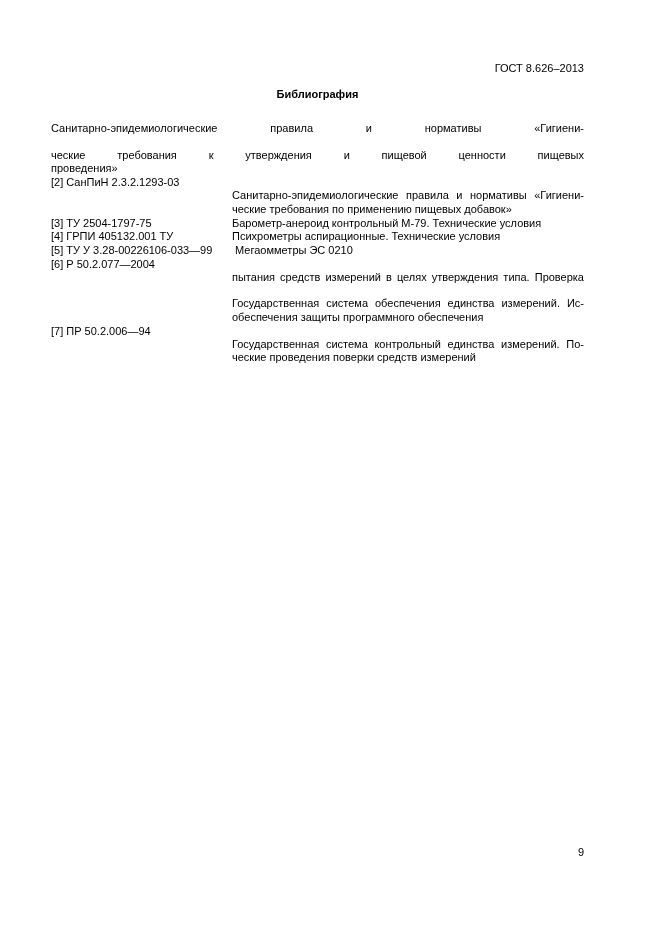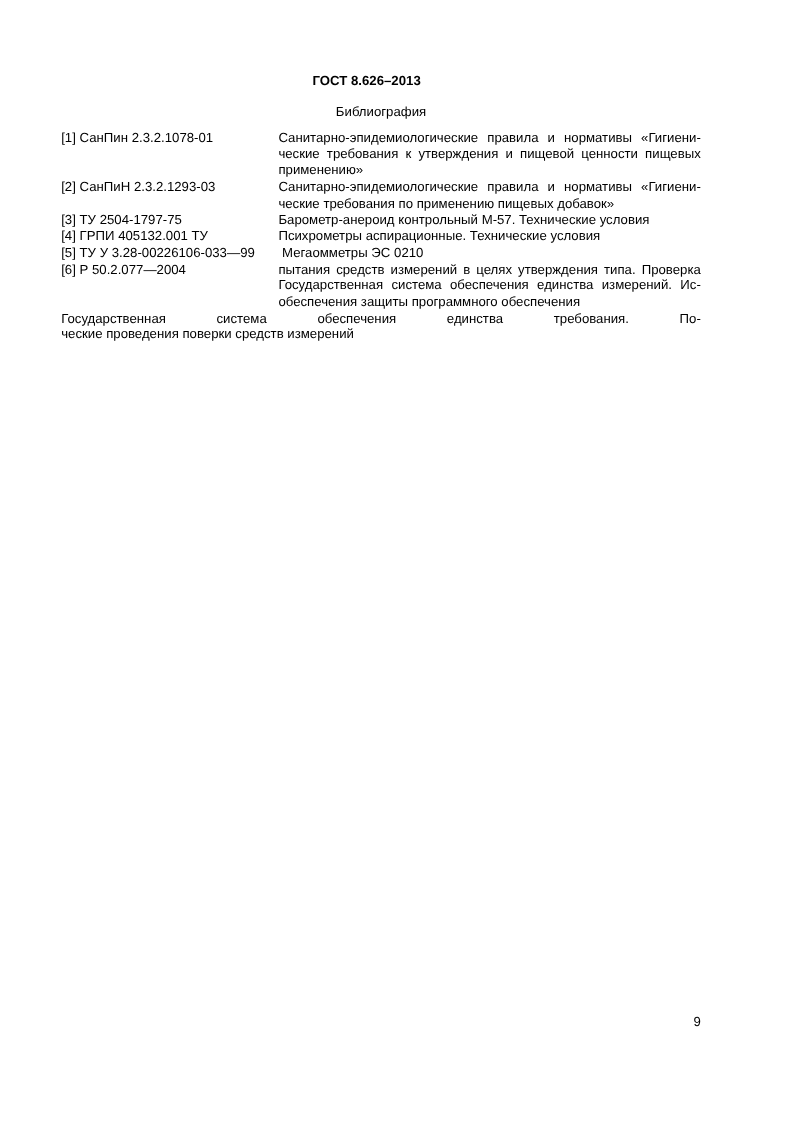--- a/index.html
+++ b/index.html
@@ -10,87 +10,86 @@
     background: #ffffff;
     font-family: "Liberation Sans", sans-serif;
     font-size: 11px;
     line-height: 13.7px;
     color: #000000;
     overflow: hidden;
   }
   .doc-number {
     position: absolute;
     top: 62px;
-    left: 39px;
+    left: 51px;
     width: 533px;
-    text-align: center;
-    font-weight: bold;
+    text-align: right;
+    font-weight: normal;
   }
   .heading {
     position: absolute;
     top: 88px;
     left: 51px;
     width: 533px;
     margin: 0;
     text-align: center;
-    font-weight: normal;
+    font-weight: bold;
     font-size: 11px;
     line-height: 13.7px;
   }
   .bib {
     position: absolute;
     top: 109px;
     left: 51px;
     width: 533px;
   }
   .row { display: flex; align-items: flex-start; }
   .ref { flex: 0 0 181px; white-space: nowrap; }
   .desc { flex: 1 1 auto; min-width: 0; }
   .line { text-align: left; }
-  .line.j { text-align: justify; text-align-last: justify; text-justify: inter-word; }
+  .line.j { text-align: justify; text-align-last: justify; text-justify: inter-word; margin-top: 13px; }
   .page-number {
     position: absolute;
     top: 846px;
     left: 51px;
     width: 533px;
     text-align: right;
   }
 </style>
 </head>
 <body>
 
 <div class="page">
 
   <div class="doc-number">ГОСТ 8.626–2013</div>
 
   <h1 class="heading">Библиография</h1>
 
   <div class="bib">
 
     <div class="row">
-      <div class="ref">[1] СанПин 2.3.2.1078-01</div>
       <div class="desc">
         <div class="line j">Санитарно-эпидемиологические правила и нормативы «Гигиени-</div>
         <div class="line j">ческие требования к утверждения и пищевой ценности пищевых</div>
-        <div class="line">применению»</div>
+        <div class="line">проведения»</div>
       </div>
     </div>
 
     <div class="row">
       <div class="ref">[2] СанПиН 2.3.2.1293-03</div>
       <div class="desc">
         <div class="line j">Санитарно-эпидемиологические правила и нормативы «Гигиени-</div>
         <div class="line">ческие требования по применению пищевых добавок»</div>
       </div>
     </div>
 
     <div class="row">
       <div class="ref">[3] ТУ 2504-1797-75</div>
       <div class="desc">
-        <div class="line">Барометр-анероид контрольный М-57. Технические условия</div>
+        <div class="line">Барометр-анероид контрольный М-79. Технические условия</div>
       </div>
     </div>
 
     <div class="row">
       <div class="ref">[4] ГРПИ 405132.001 ТУ</div>
       <div class="desc">
         <div class="line">Психрометры аспирационные. Технические условия</div>
       </div>
     </div>
 
@@ -104,22 +103,23 @@
     <div class="row">
       <div class="ref">[6] Р 50.2.077—2004</div>
       <div class="desc">
         <div class="line j">пытания средств измерений в целях утверждения типа. Проверка</div>
         <div class="line j">Государственная система обеспечения единства измерений. Ис-</div>
         <div class="line">обеспечения защиты программного обеспечения</div>
       </div>
     </div>
 
     <div class="row">
+      <div class="ref">[7] ПР 50.2.006—94</div>
       <div class="desc">
-        <div class="line j">Государственная система обеспечения единства требования. По-</div>
+        <div class="line j">Государственная система контрольный единства измерений. По-</div>
         <div class="line">ческие проведения поверки средств измерений</div>
       </div>
     </div>
 
   </div>
 
   <div class="page-number">9</div>
 
 </div>
 

